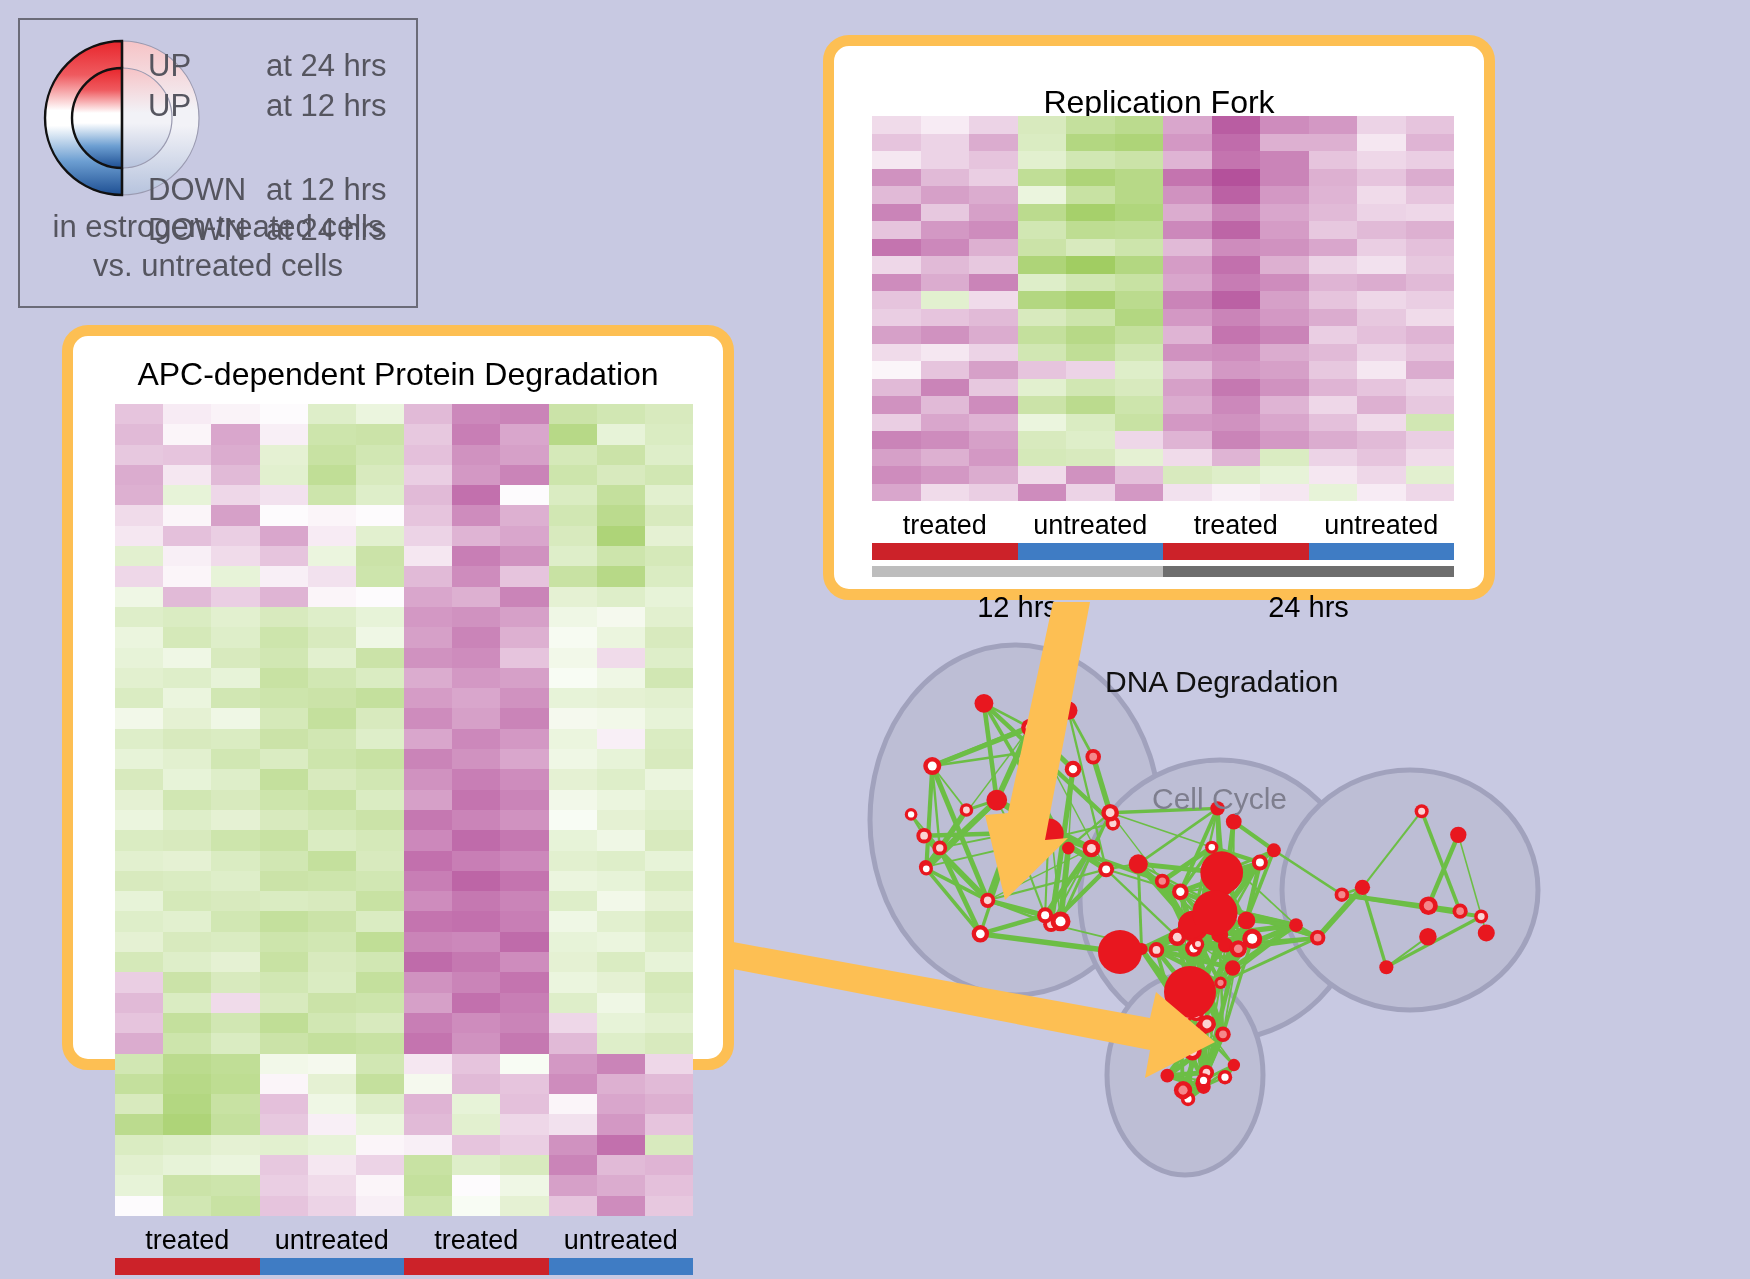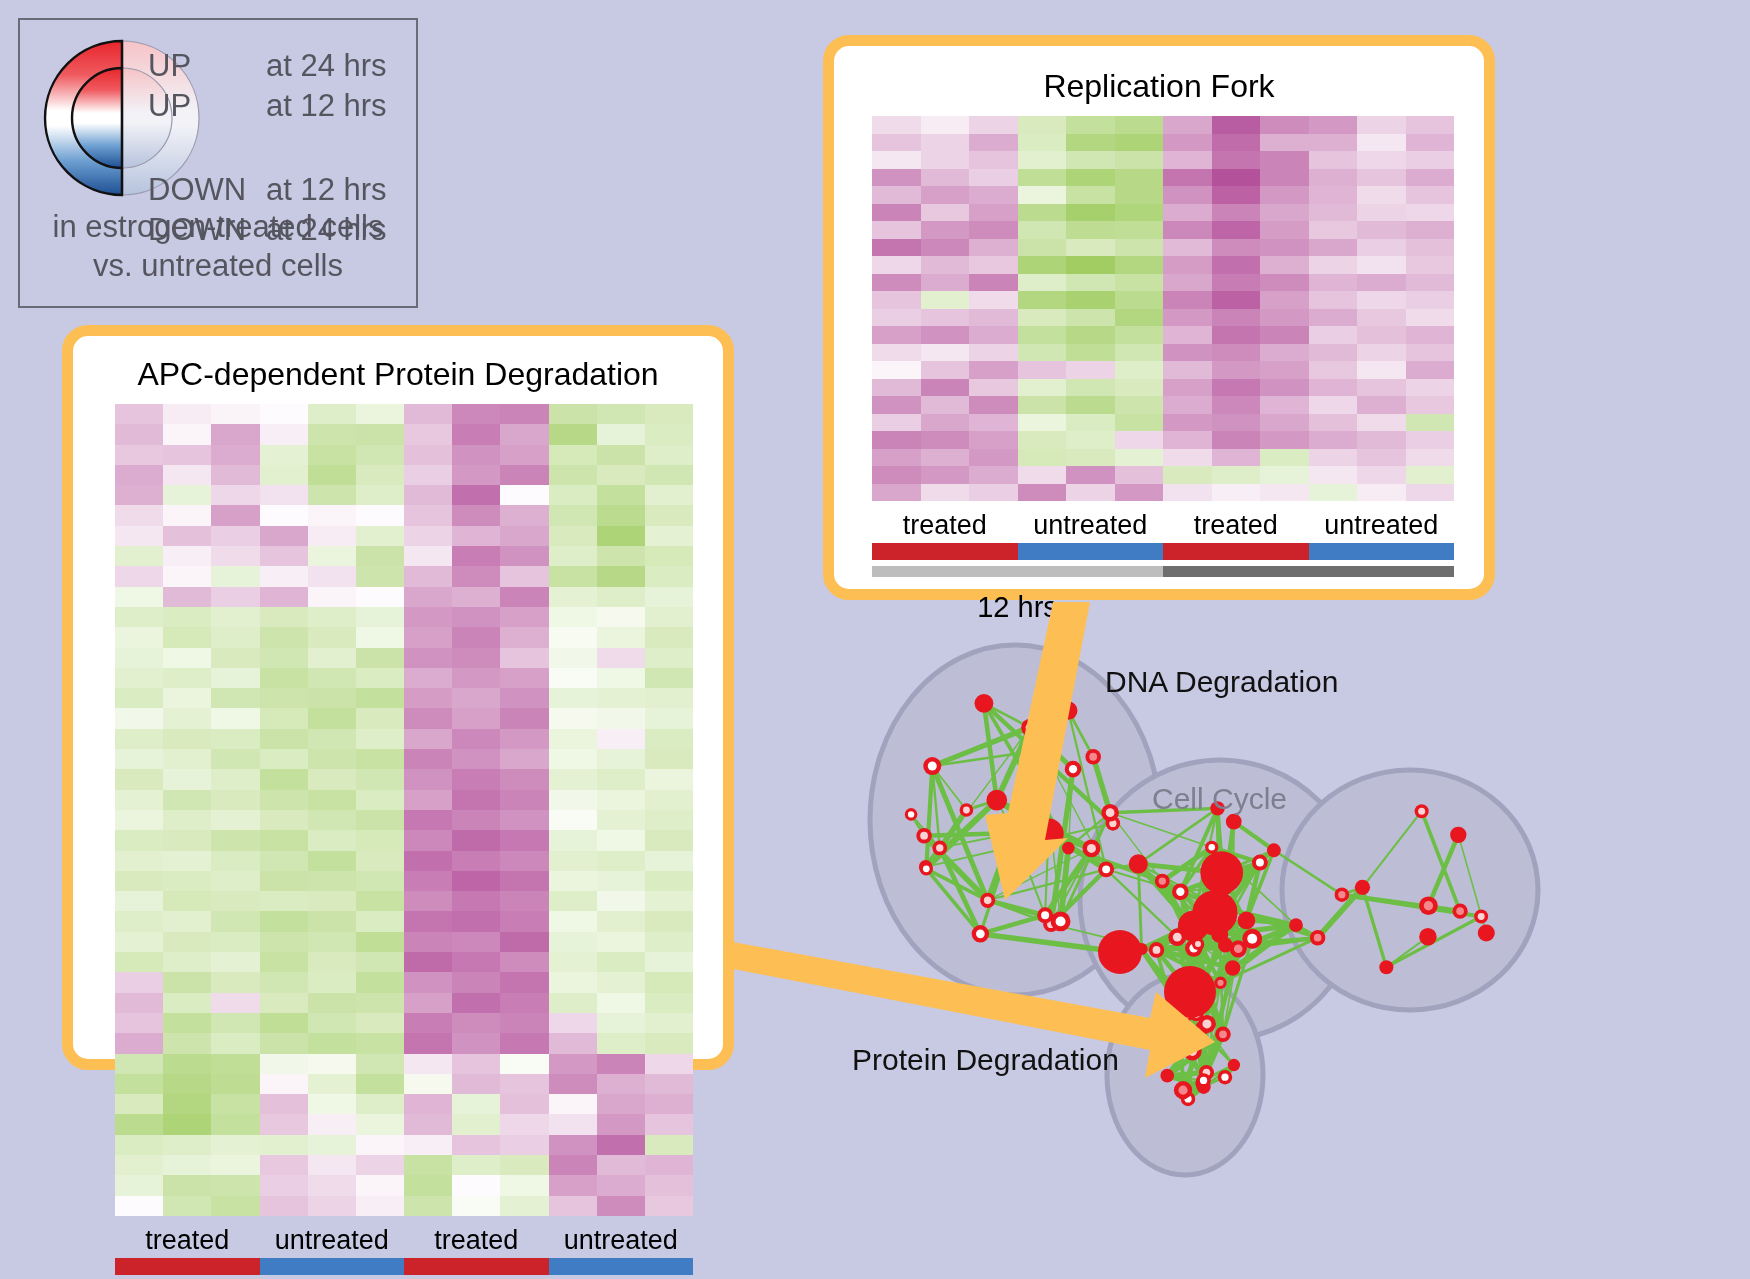--- a/index.html
+++ b/index.html
@@ -122,21 +122,21 @@
     </div>
 
     <div class="key-foot">
       <div>in estrogen-treated cells</div>
       <div>vs. untreated cells</div>
     </div>
   </div>
 
 
   <div class="card" id="rf-card">
-    <div class="card-title" style="margin-top:22px">Replication Fork</div>
+    <div class="card-title" style="margin-top:38px">Replication Fork</div>
     <div class="hm-wrap" style="left:38px;right:30px;top:70px">
       <div class="hm" id="hm-rf" style="grid-template-columns: repeat(12, 1fr); grid-auto-rows: 17.5px;">
           <i style="background: rgb(240, 219, 234);"></i>
           <i style="background: rgb(247, 235, 244);"></i>
           <i style="background: rgb(236, 211, 230);"></i>
           <i style="background: rgb(216, 234, 190);"></i>
           <i style="background: rgb(196, 224, 157);"></i>
           <i style="background: rgb(187, 219, 142);"></i>
           <i style="background: rgb(217, 166, 204);"></i>
           <i style="background: rgb(185, 93, 162);"></i>
@@ -409,20 +409,21 @@
           <i style="background:#3f7cc4"></i>
           <i style="background:#cc2229"></i>
           <i style="background:#3f7cc4"></i>
         </div>
         <div class="bar2">
           <i style="background:#bdbdbd"></i>
           <i style="background:#6e6e6e"></i>
         </div>
         <div class="hrs">
           <span>12 hrs</span>
+          <span>24 hrs</span>
         </div>
       </div>
     </div>
   </div>
 
   <div class="card" id="apc-card">
     <div class="card-title" style="margin-top:20px">APC-dependent Protein Degradation</div>
     <div class="hm-wrap" style="left:42px;right:30px;top:68px">
       <div class="hm" id="hm-apc" style="grid-template-columns: repeat(12, 1fr); grid-auto-rows: 20.3px;">
           <i style="background: rgb(230, 196, 221);"></i>
@@ -1505,16 +1506,15 @@
   </svg>
 
   <svg style="position:absolute;left:0;top:0;width:1750px;height:1279px;pointer-events:none" viewBox="0 0 1750 1279">
     <path d="M1053 602 L1090 602 L1045 840 L1068 838 L1005 900 L985 815 L1008 813 Z" fill="#fdbf53"></path>
     <path d="M733 942 L1150 1018 L1156 992 L1215 1042 L1145 1078 L1150 1050 L728 968 Z" fill="#fdbf53"></path>
   </svg>
 
   <div class="netlab" id="lab-dna">DNA Degradation</div>
   <div class="netlab" id="lab-cc">Cell Cycle</div>
   <div class="netlab" id="lab-ub">
-    <div>Protein Degradation</div>
   </div>
 
 </div>
 
 </body></html>

